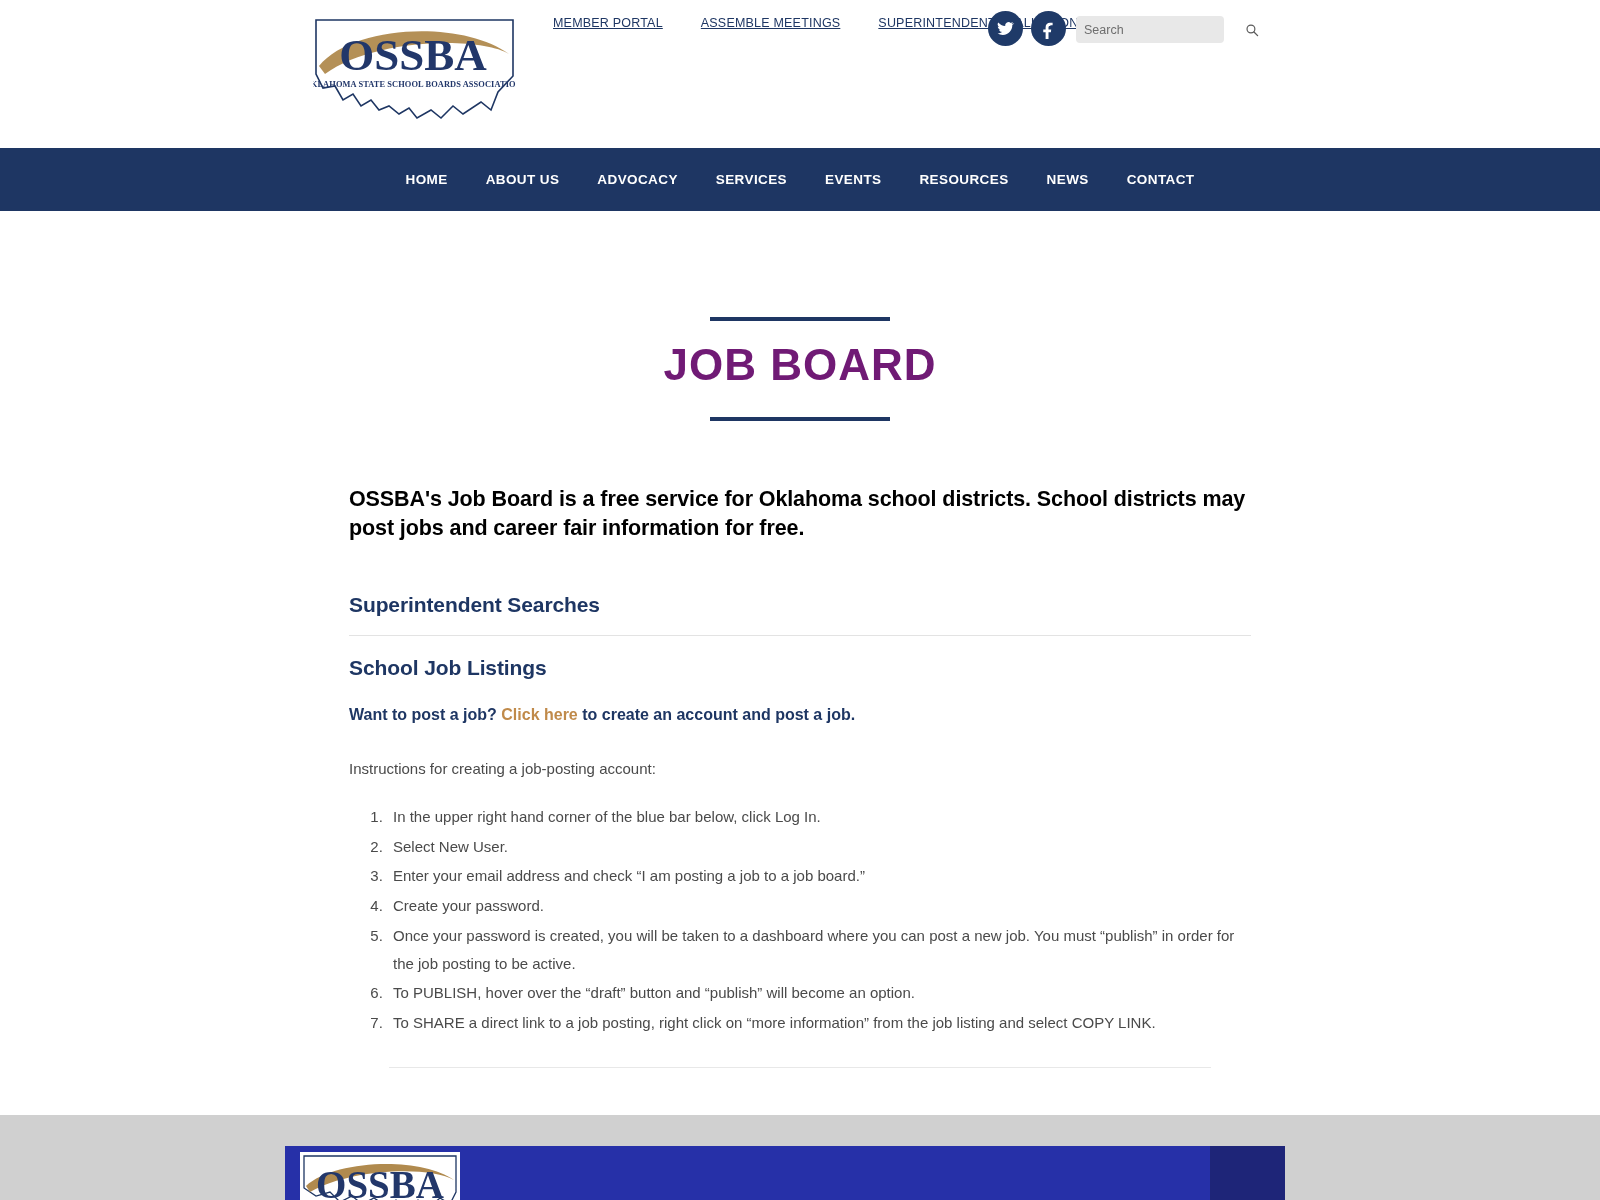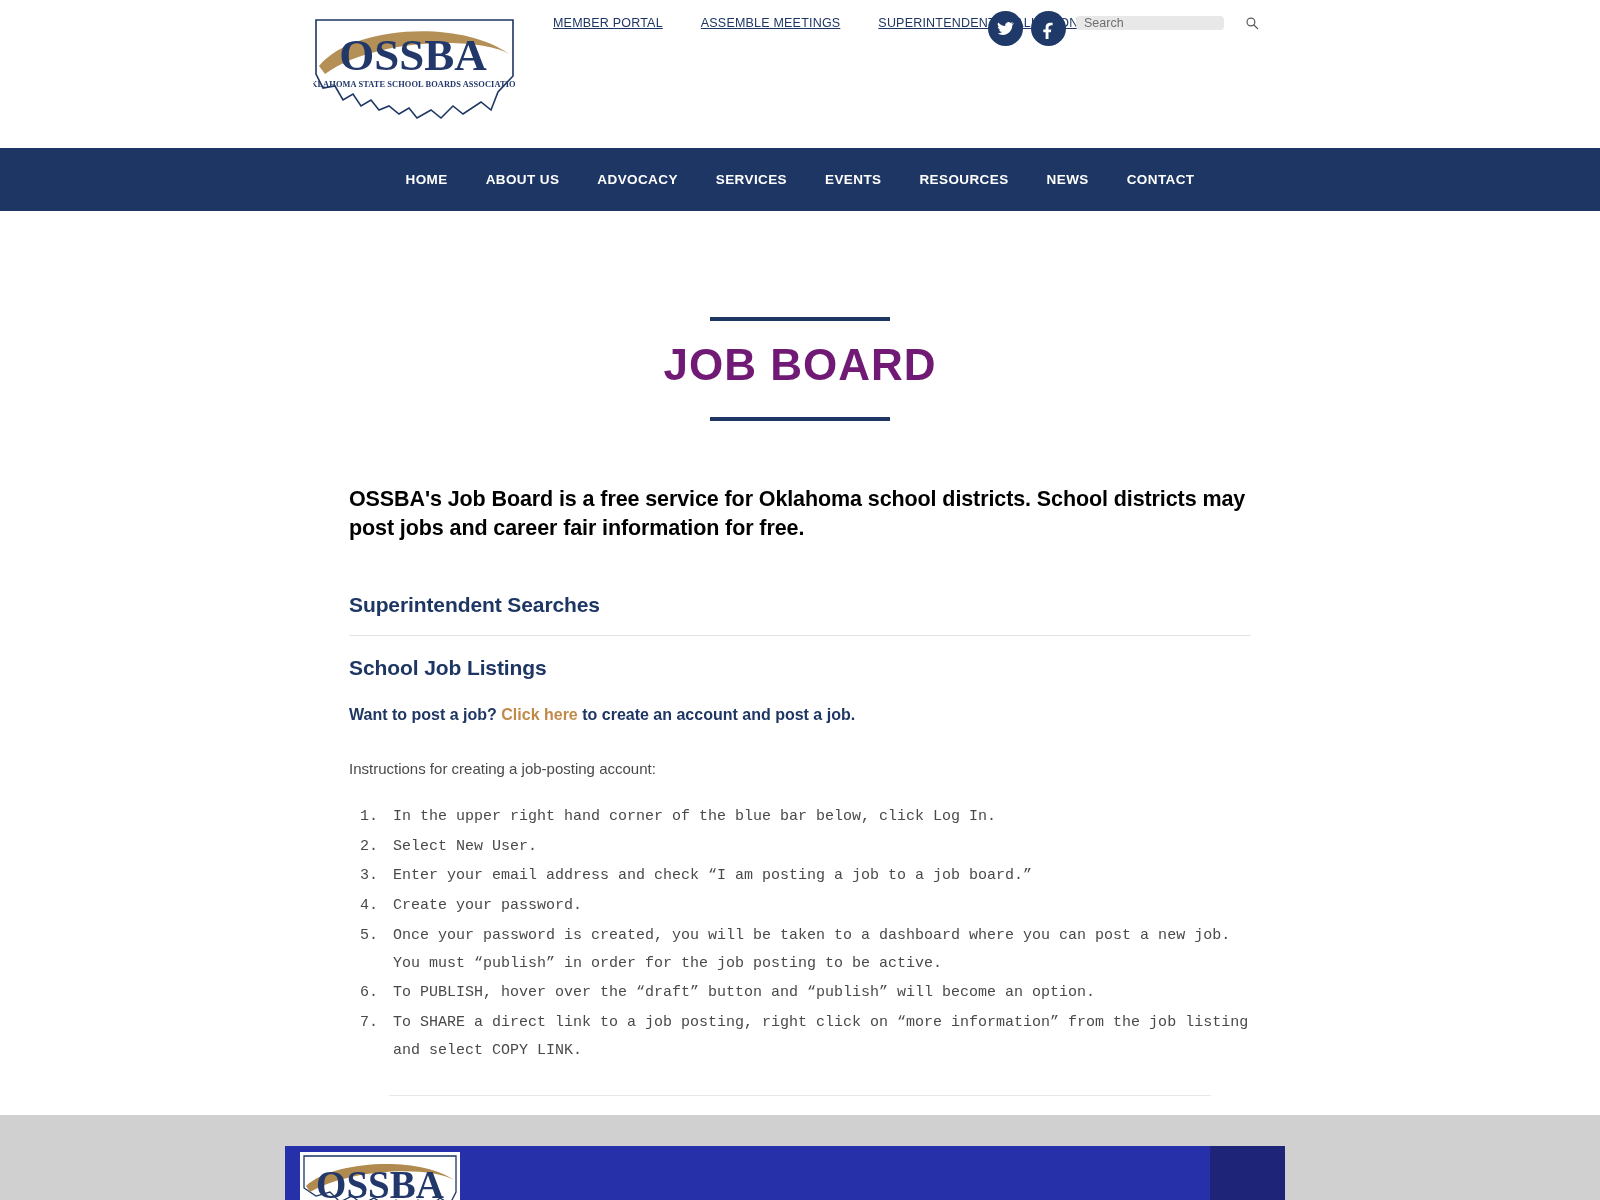--- a/index.html
+++ b/index.html
@@ -54,21 +54,21 @@
     border-radius: 50%;
     background: #1f3a68;
     display: flex; align-items: center; justify-content: center;
     cursor: pointer;
   }
   .soc-ico svg { display: block; }
 
   .searchbox {
     position: absolute;
     left: 1076px; top: 16px;
-    width: 148px; height: 14px;
+    width: 148px; height: 27px;
     background: #e8e8e8;
     border-radius: 4px;
     display: flex;
     align-items: center;
     padding: 0 8px;
   }
   .searchbox input {
     flex: 1;
     border: 0; outline: 0;
     background: transparent;
@@ -168,21 +168,20 @@
     font-size: 15px;
     color: #4a4a4a;
     margin: 0 0 26px 0;
   }
   ol.steps {
     margin: 0 0 0 10px;
     padding-left: 28px;
     font-size: 15px;
     color: #4a4a4a;
     line-height: 1.85;
-    font-family: Liberation Mono, monospace;
   }
   ol.steps li { padding-left: 6px; margin-bottom: 2px; }
   .hr-bottom {
     border: 0;
     border-top: 1px solid #e8e8e8;
     margin: 30px 40px 0 40px;
   }
 
   
   .footer-grey {

